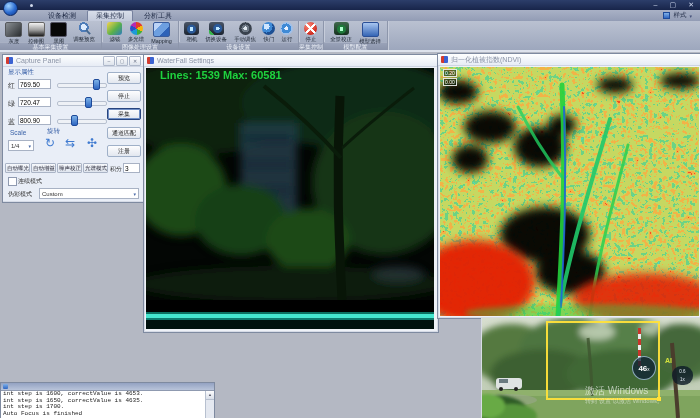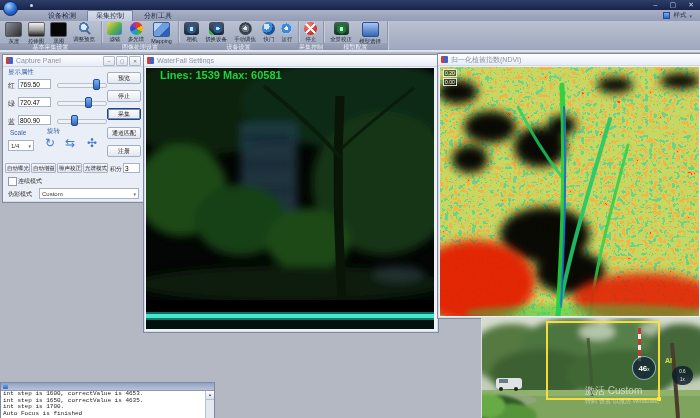--- a/index.html
+++ b/index.html
@@ -478,21 +478,21 @@
     </div>
     <div id="hudcircle">
       <span class="z">46</span>
       <span class="u">x</span>
     </div>
     <div id="ailabel">AI</div>
     <div id="hudpill">
       <span>0.6</span>
       <span>1x</span>
     </div>
-    <div id="wm1">激活 Custom</div>
+    <div id="wm1">激活 Windows</div>
     <div id="wm2">转到“设置”以激活 Windows。</div>
   </div>
 
   <div class="win" id="logwin">
     <div id="logtitle">
       <span id="logico"></span>
     </div>
     <div id="logbody">
       <div class="logline">int step is 1600, correctValue is 4653.</div>
       <div class="logline">int step is 1650, correctValue is 4635.</div>

